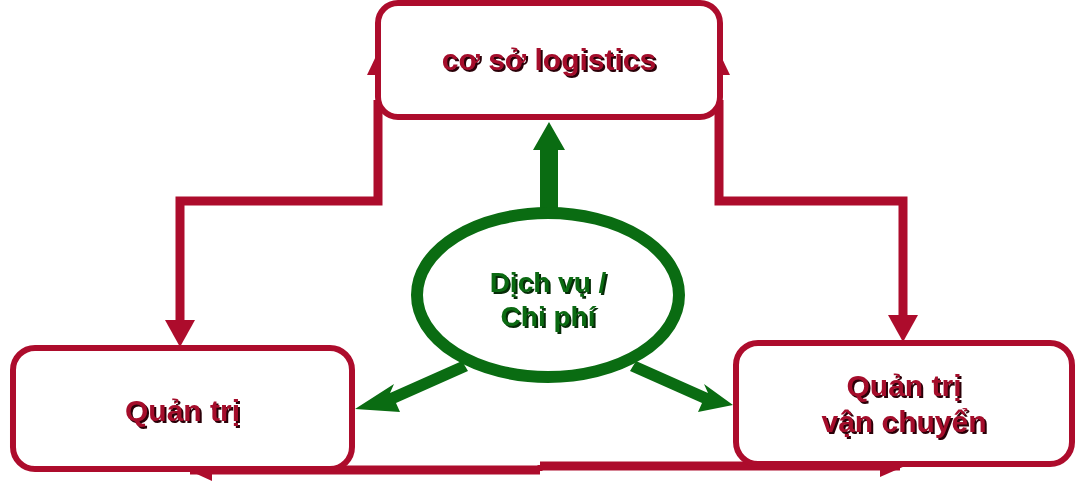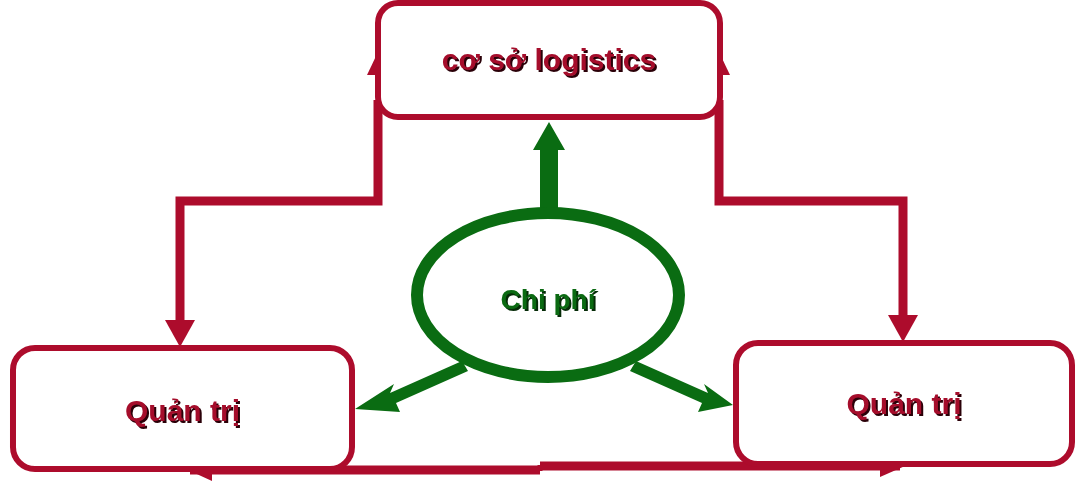--- a/index.html
+++ b/index.html
@@ -105,17 +105,19 @@
 <div class="node-label red-text" style="left:378px; top:3px; width:342px; height:114px;">
   <span>cơ sở logistics</span>
 </div>
 
 <div class="node-label red-text" style="left:13px; top:350px; width:339px; height:121px;">
   <span>Quản trị</span>
 </div>
 
 <div class="node-label red-text" style="left:736px; top:343px; width:336px; height:121px;">
   <span>Quản trị</span>
+  <span>vận chuyển</span>
 </div>
 
 <div class="node-label green-text" style="left:440px; top:250px; width:216px; height:100px;">
+  <span>Dịch vụ /</span>
   <span>Chi phí</span>
 </div>
 
 </body></html>

